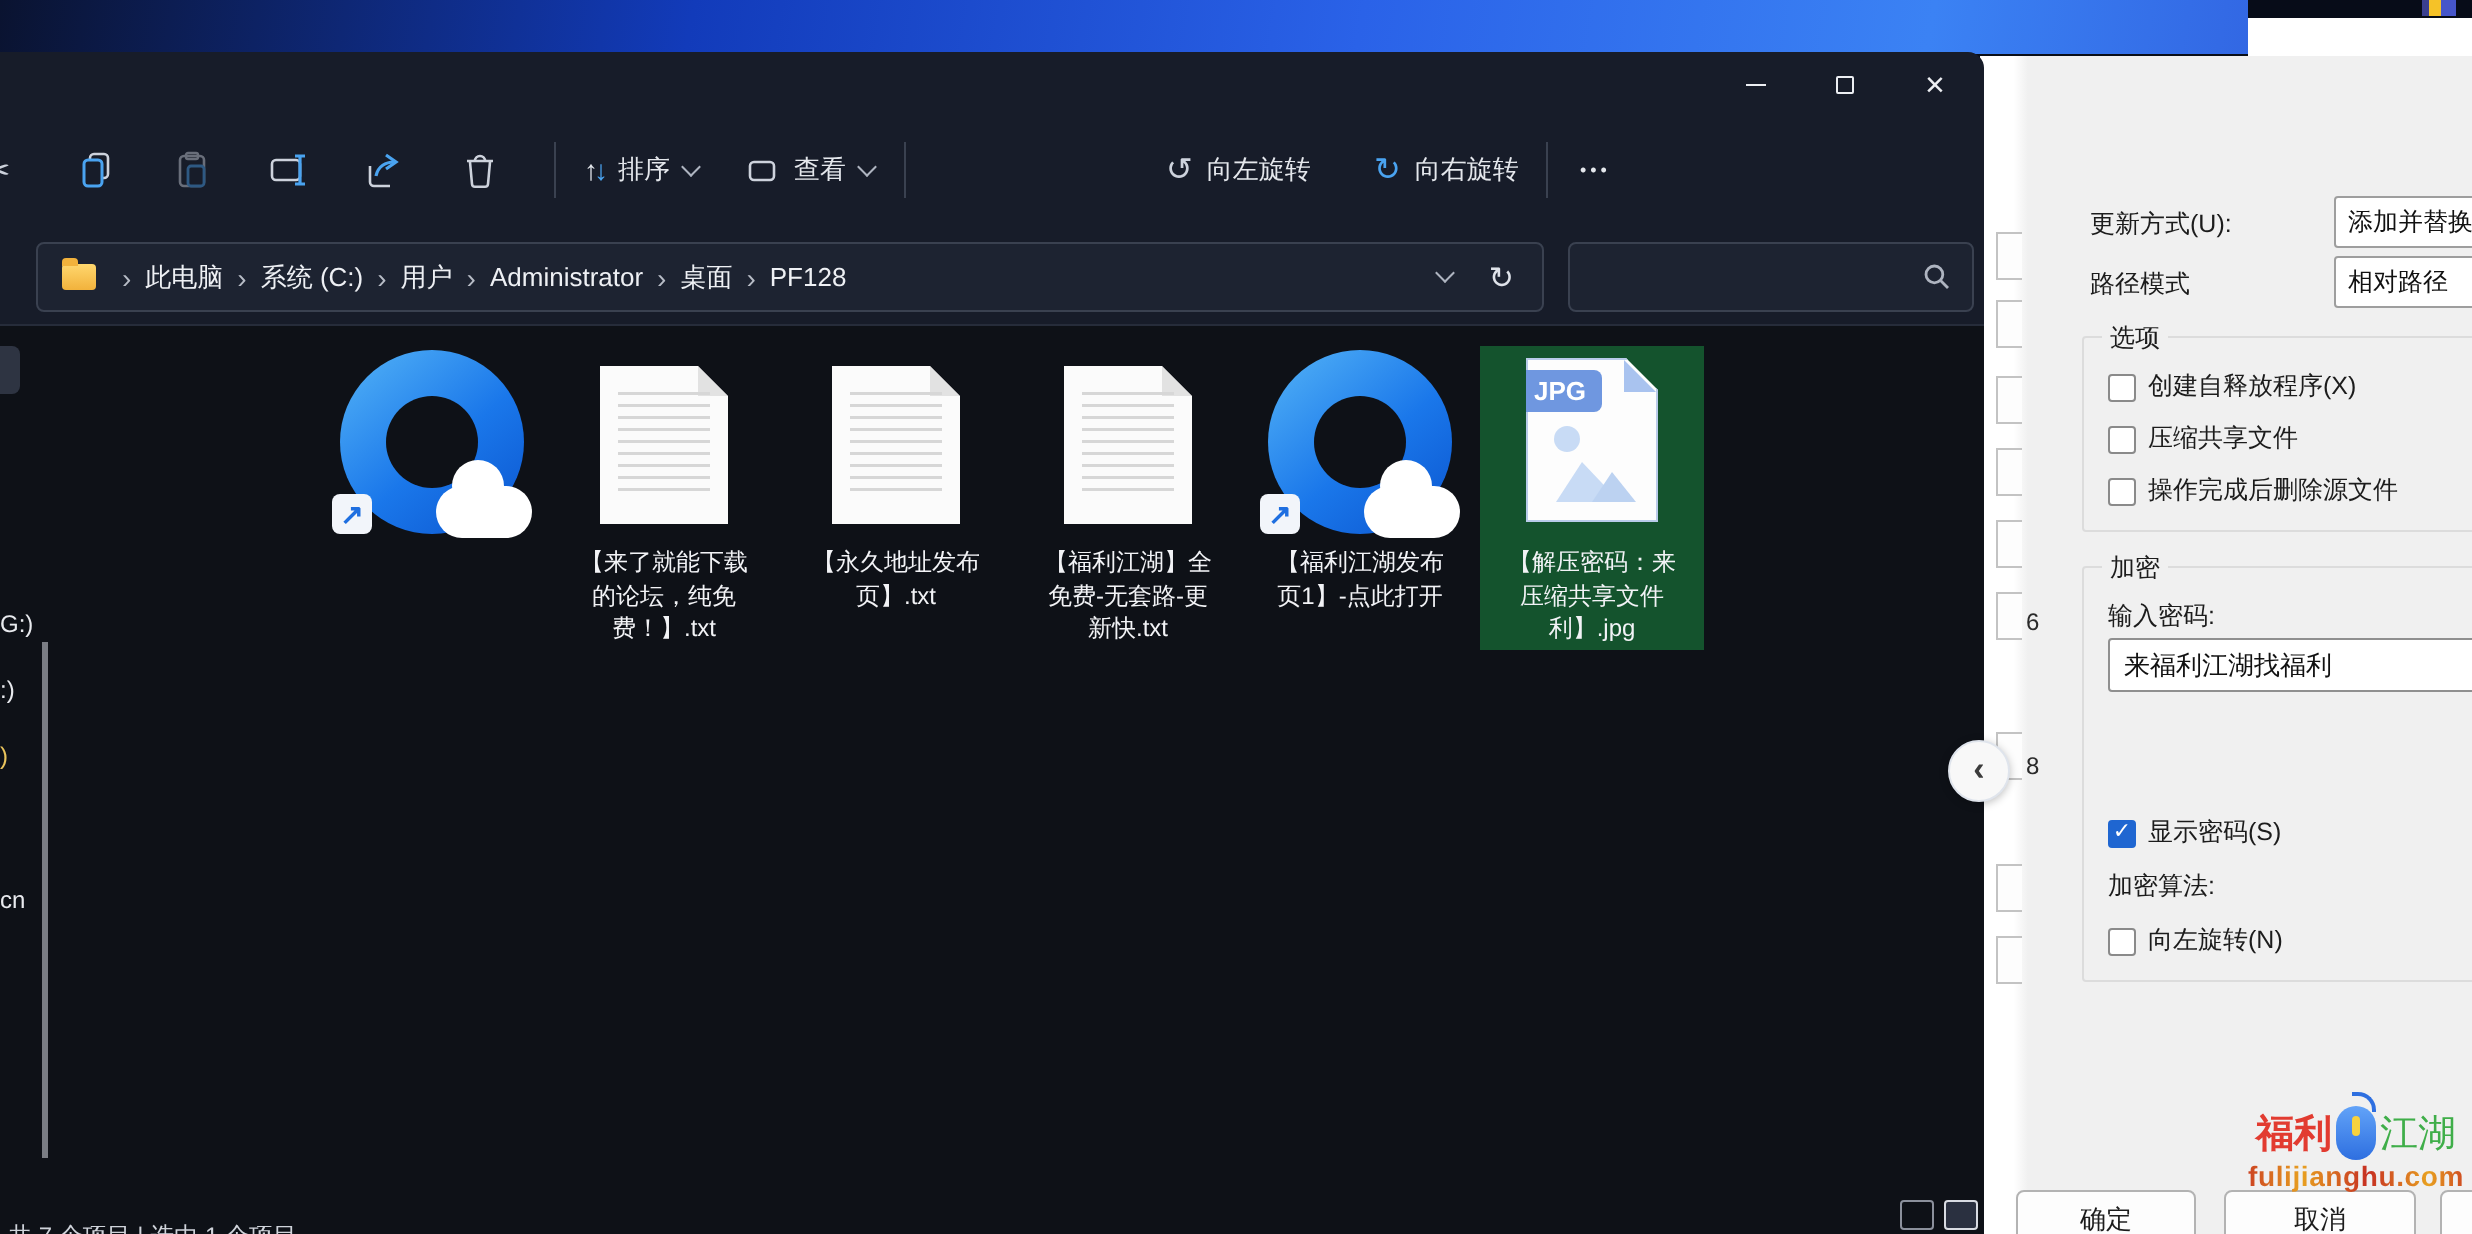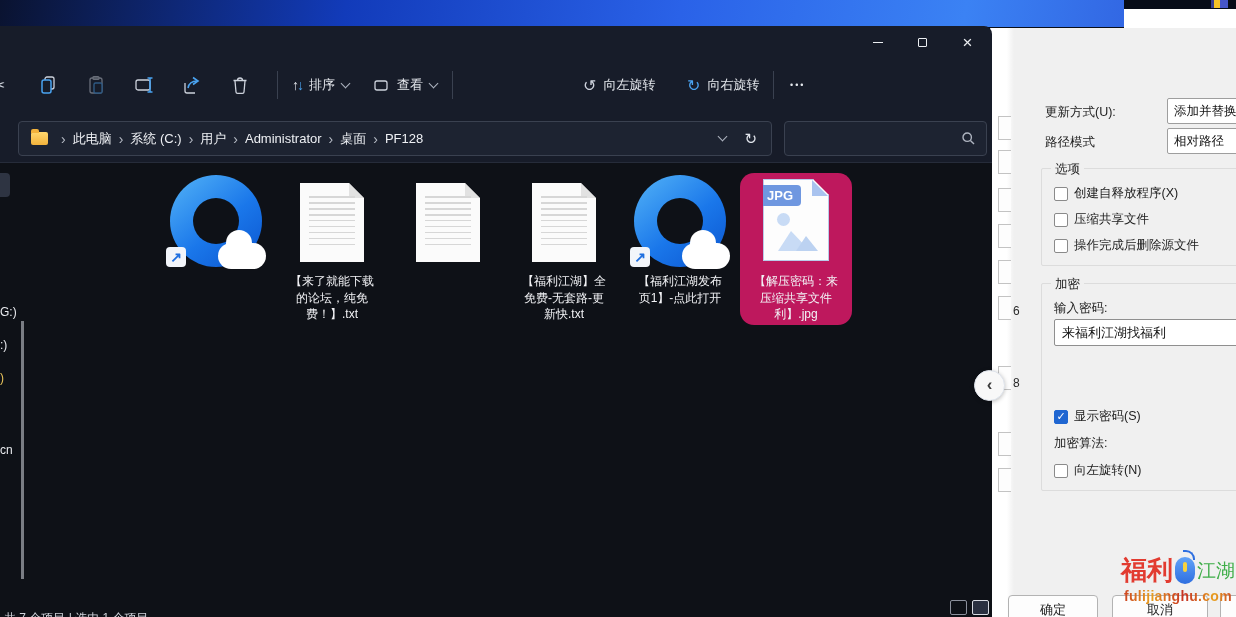--- a/index.html
+++ b/index.html
@@ -45,21 +45,21 @@
     position:absolute; height:27px; background:#fff; border:1px solid #8f8f8f; border-radius:2px;
     font-size:13px; padding:0 7px; color:#111; font-family:"Liberation Sans",sans-serif; width:190px;
   }
   .dlg-btn{
     position:absolute; height:30px; background:#fdfdfd; border:1px solid #b3b3b3; border-radius:4px;
     font-size:13px; color:#1c1c1c; text-align:center; line-height:28px;
   }
   
   .watermark{ position:absolute; left:1118px; top:553px; width:120px; z-index:60; text-align:center; }
   .wm-row{ display:flex; align-items:center; justify-content:center; gap:2px; }
-  .wm-red{ color:#e23b30; font-weight:bold; font-size:26px; }
+  .wm-red{ color:#e23b30; font-weight:bold; font-size:19px; }
   .wm-green{ color:#3fae49; font-weight:normal; font-size:19px; }
   .wm-mouse{ position:relative; width:20px; height:27px; border-radius:10px;
     background:linear-gradient(180deg,#62a3f8,#2e6fe0); }
   .wm-mouse::after{ content:""; position:absolute; left:8px; top:5px; width:4px; height:10px; background:#f7d23e; border-radius:2px; }
   .wm-mouse::before{ content:""; position:absolute; right:0px; top:-7px; width:10px; height:8px;
     border:2px solid #2e6fe0; border-bottom:none; border-left:none; border-radius:0 9px 0 0; }
   .wm-domain{ font-weight:bold; font-size:14px; letter-spacing:.3px;
     background:linear-gradient(90deg,#c62f22,#e8a020,#c62f22 55%,#e8a020 80%,#c62f22);
     -webkit-background-clip:text; background-clip:text; color:transparent; }
   
@@ -90,21 +90,21 @@
   .folder-ic::before{ content:""; position:absolute; left:0; top:-3px; width:8px; height:4px; background:#f2b23c; border-radius:2px 2px 0 0; }
   .crumb-sep{ color:#b7bcc6; font-size:14px; padding:0 7px; }
   .crumb{ font-size:13px; color:#eef0f4; }
   .addr-right{ margin-left:auto; display:flex; align-items:center; gap:18px; padding-right:6px; }
   .refresh{ font-size:15px; color:#dfe3ea; }
   .search-box{ position:absolute; left:784px; top:2px; width:203px; height:35px;
     background:#1d2331; border:1px solid #3a4150; border-radius:4px; display:flex; align-items:center; justify-content:flex-end; padding:0 10px; }
   .content{ position:absolute; left:0; top:136px; width:100%; height:455px; background:#0e1117; border-top:1px solid #262c3a; }
   
   .file{ position:absolute; top:10px; width:112px; height:152px; text-align:center; }
-  .file.sel{ background:#be185d; border-radius:14px; }
+  .file.sel{ background:#14532d; border-radius:0; }
   .ficon{ position:relative; height:100px; display:flex; align-items:flex-start; justify-content:center; }
   .flabel{ font-size:12px; line-height:16.5px; color:#f2f3f6; }
   .flabel.wide{ letter-spacing:4px; }
   
   .vthumb{ position:relative; width:56px; height:92px; margin-top:2px;
     background:
       radial-gradient(18px 26px at 50% 22%, #e8c3a8 0 60%, transparent 61%),
       radial-gradient(26px 34px at 48% 62%, #d9a98c 0 55%, transparent 56%),
       linear-gradient(180deg,#7d5c47 0%, #6a4936 45%, #46291c 100%); }
   .playbadge{ position:absolute; right:-12px; bottom:6px; width:27px; height:27px; border-radius:50%;
@@ -361,20 +361,24 @@
         </div>
       </div>
 
       <div class="file" style="left:392px">
         <div class="ficon">
             <div class="page">
               <div class="fold"></div>
               <div class="lines"></div>
             </div>
           </div>
+        <div class="flabel">
+          <div>【永久地址发布</div>
+          <div>页】.txt</div>
+        </div>
       </div>
 
       <div class="file" style="left:508px">
         <div class="ficon">
             <div class="page">
               <div class="fold"></div>
               <div class="lines"></div>
             </div>
           </div>
         <div class="flabel">

